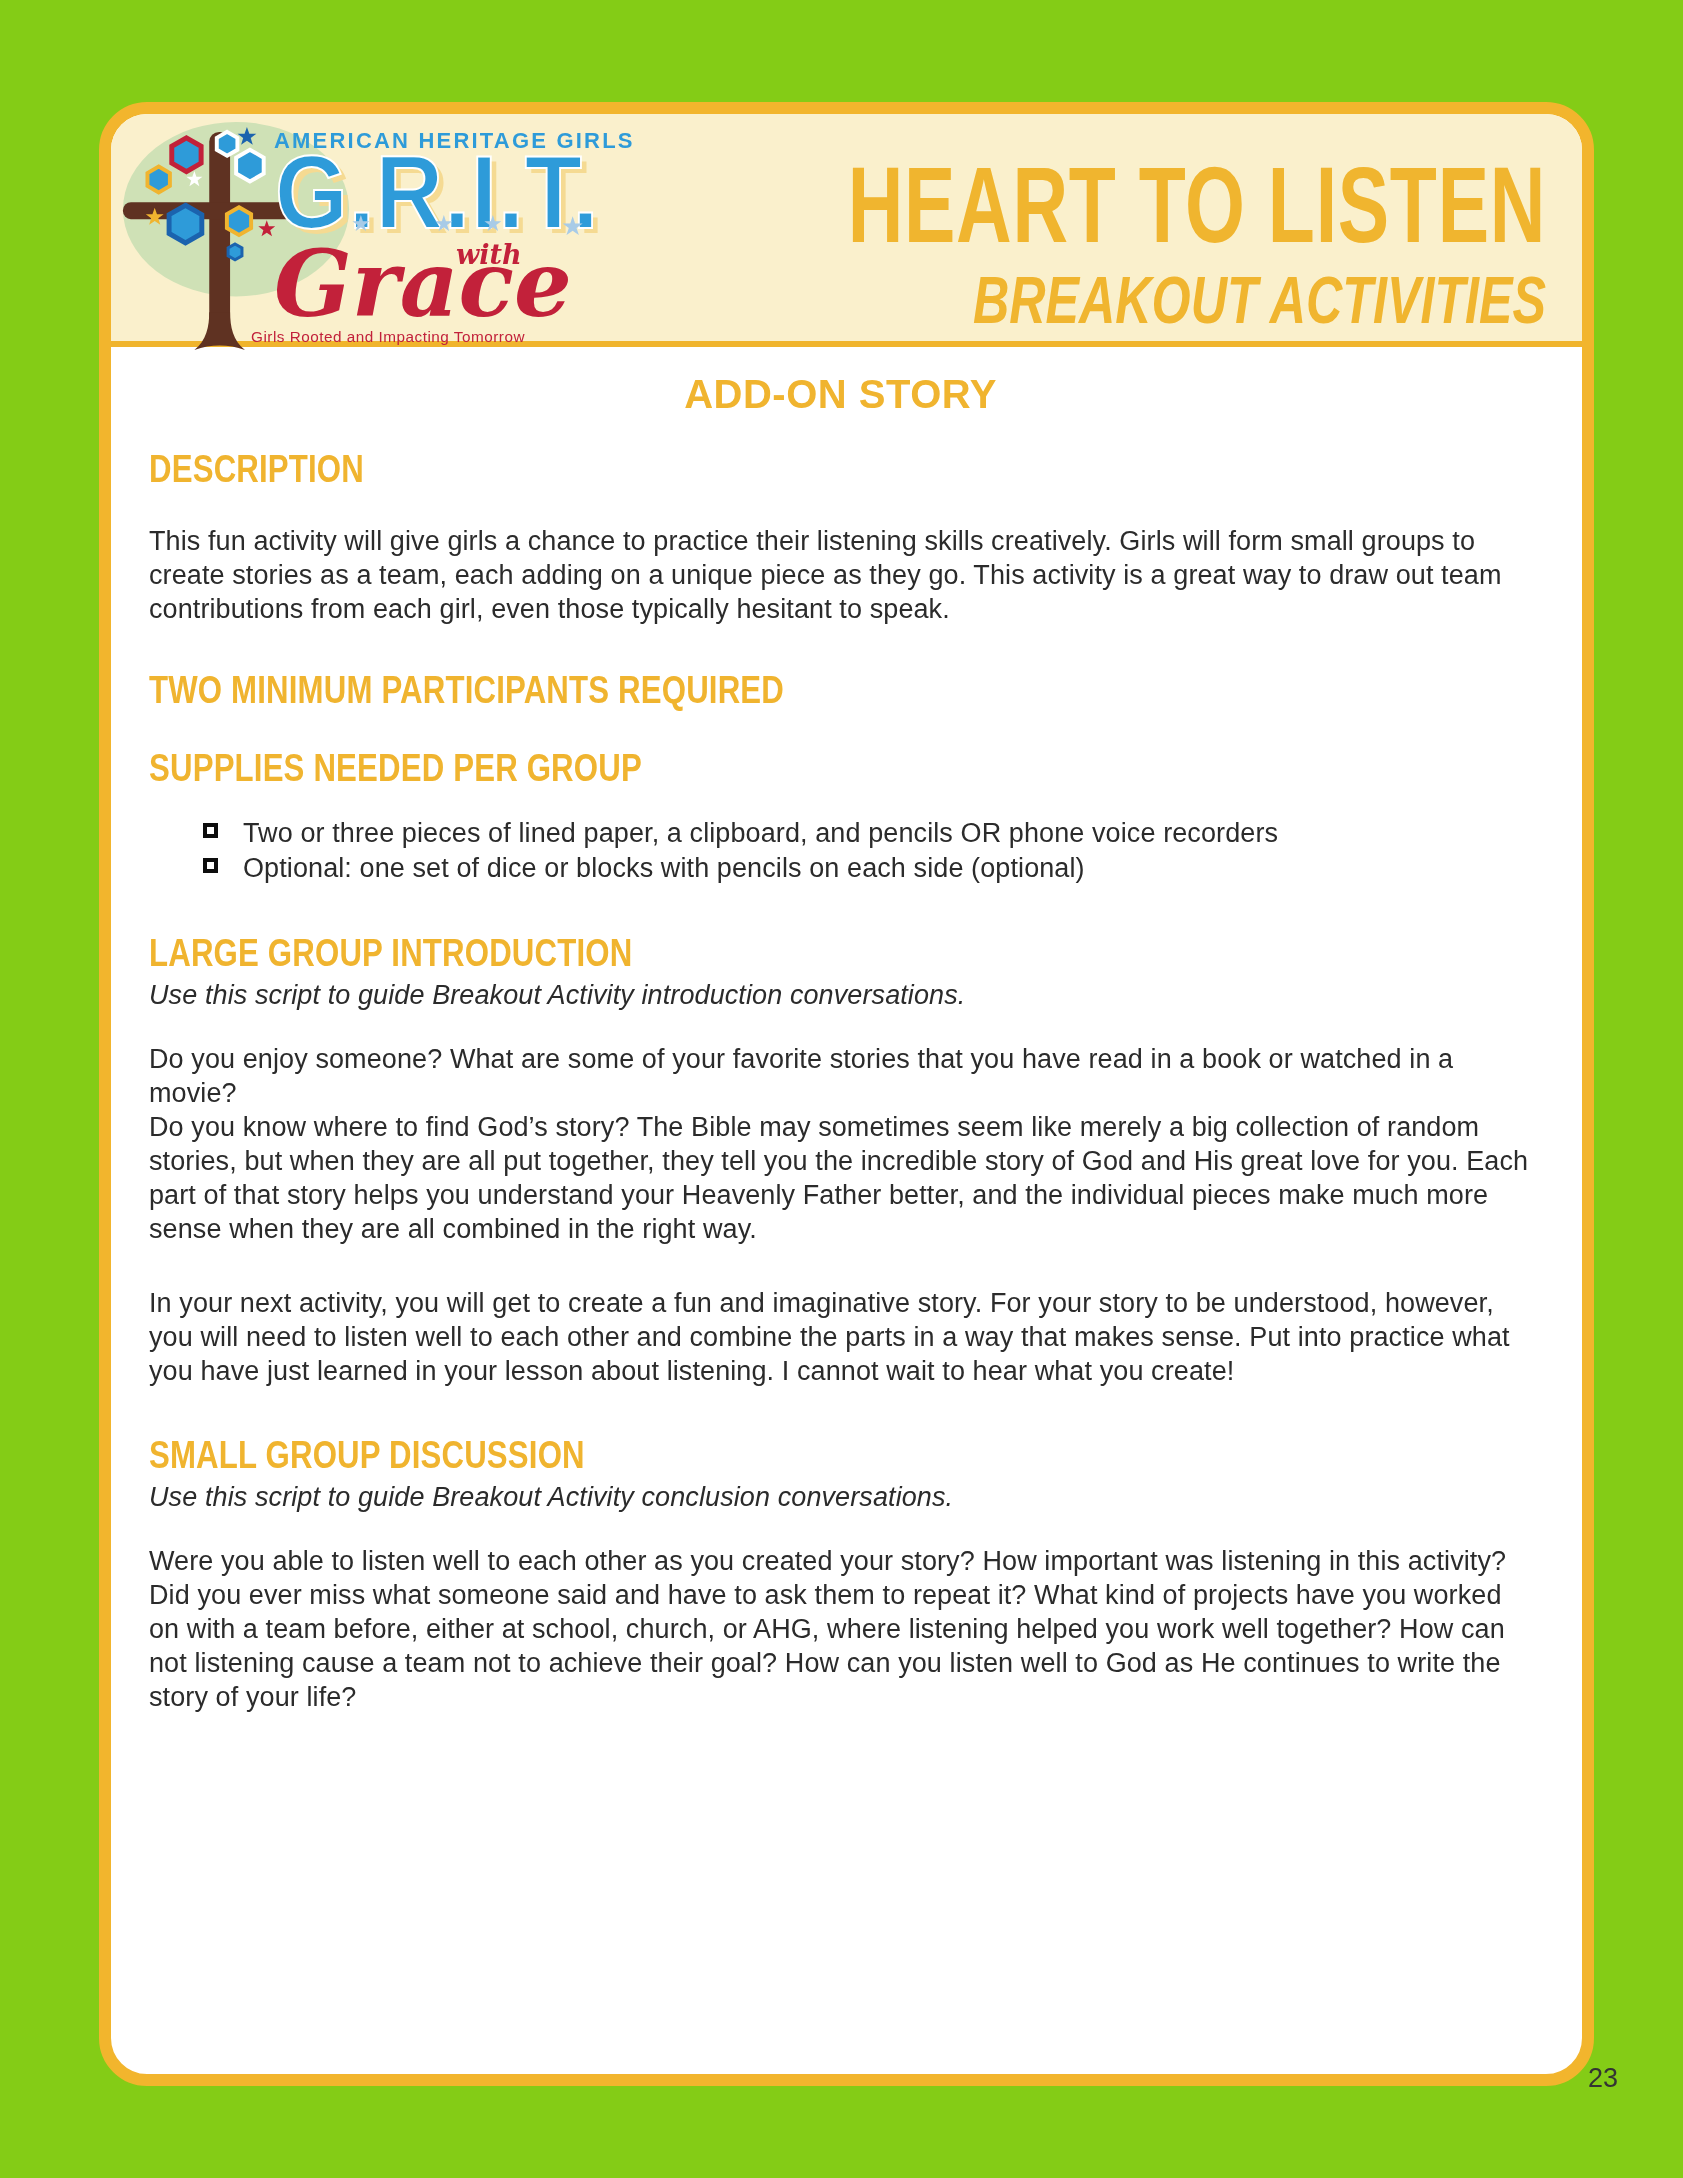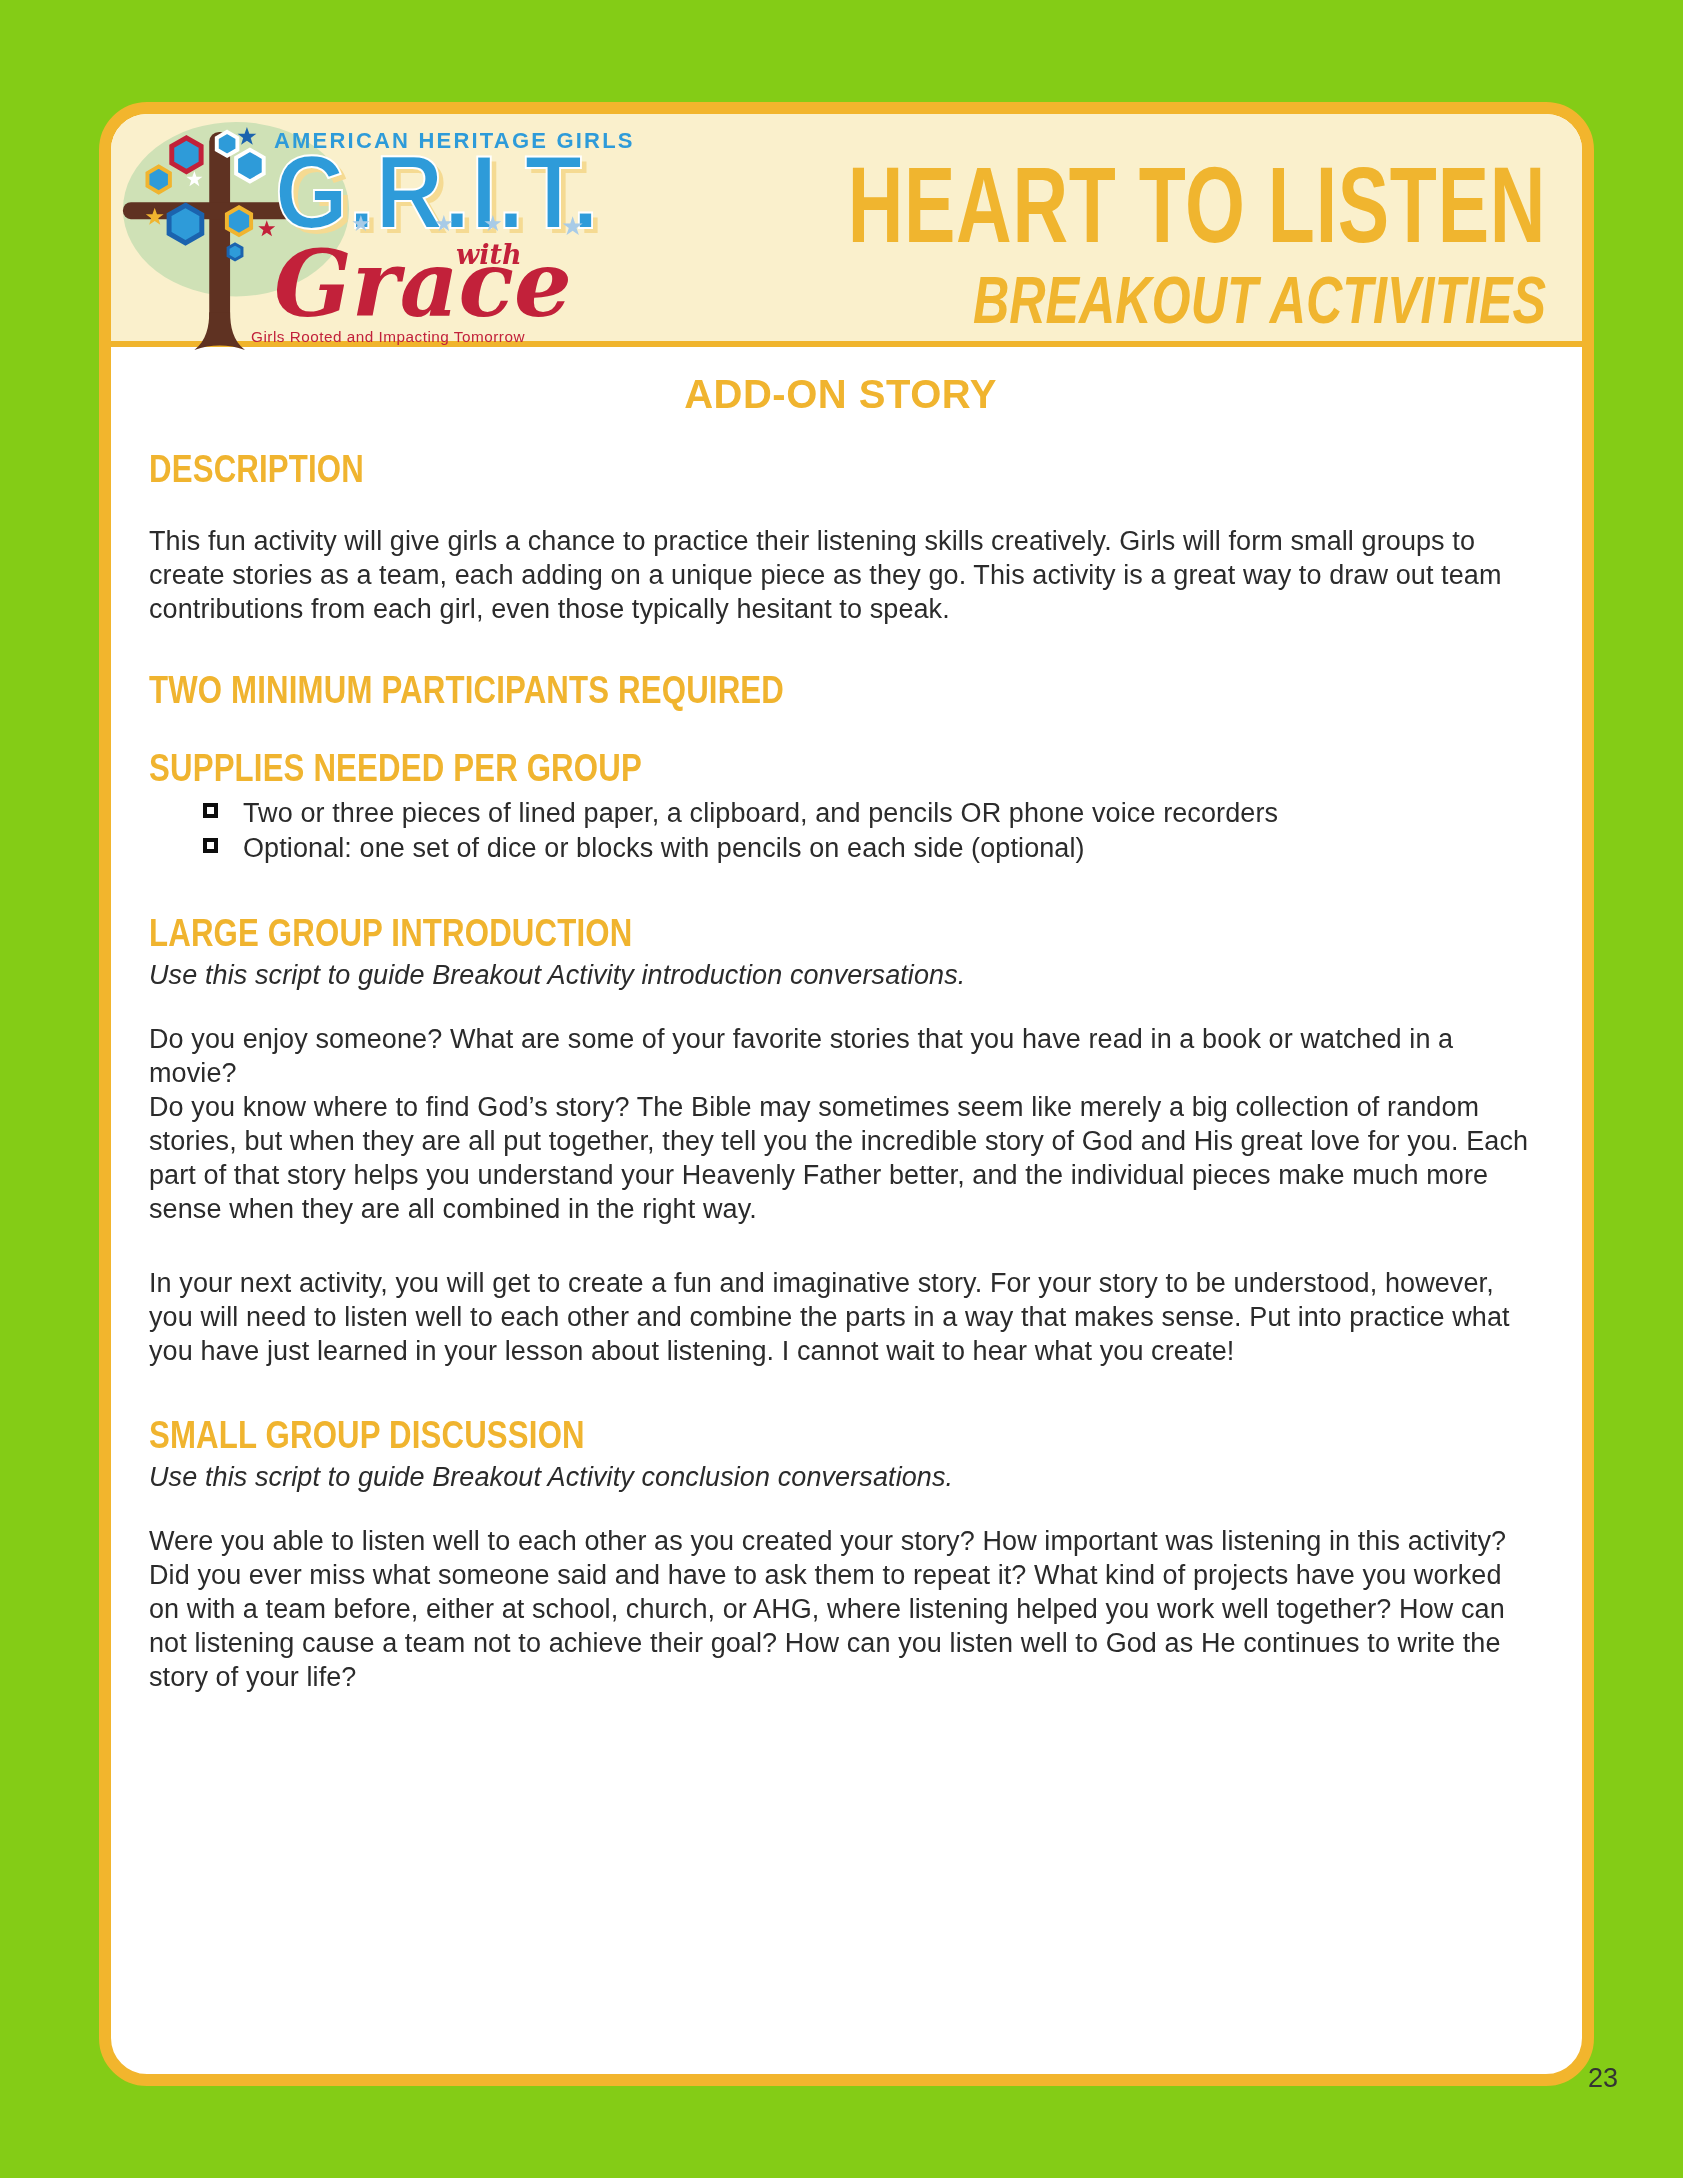--- a/index.html
+++ b/index.html
@@ -53,21 +53,21 @@
   .h-large  { margin-top:51px; }
   .h-small  { margin-top:51px; }
 
   .content p { font-size:27px; line-height:34px; color:#2b2b2b; letter-spacing:0.1px; }
   .p-desc  { margin-top:39px; }
   .note    { margin-top:9px; font-style:italic; }
   .p-gap30 { margin-top:30px; }
   .p-gap36 { }
   .p-gap40 { margin-top:40px; }
 
-  ul.checklist { margin-top:12px; list-style:none; padding-left:54px; }
+  ul.checklist { margin-top:32px; list-style:none; padding-left:54px; }
   ul.checklist li { display:flex; align-items:flex-start; line-height:35px; font-size:27px;
                     color:#2b2b2b; letter-spacing:0.1px; }
   .checkbox { flex:0 0 auto; width:15px; height:15px; border:4px solid #0d0d0d;
               margin:7px 25px 0 0; }
 
   .page-number { position:absolute; left:1588px; top:2063px; font-size:27px; color:#333333; }
 </style>
 </head>
 <body>
 

